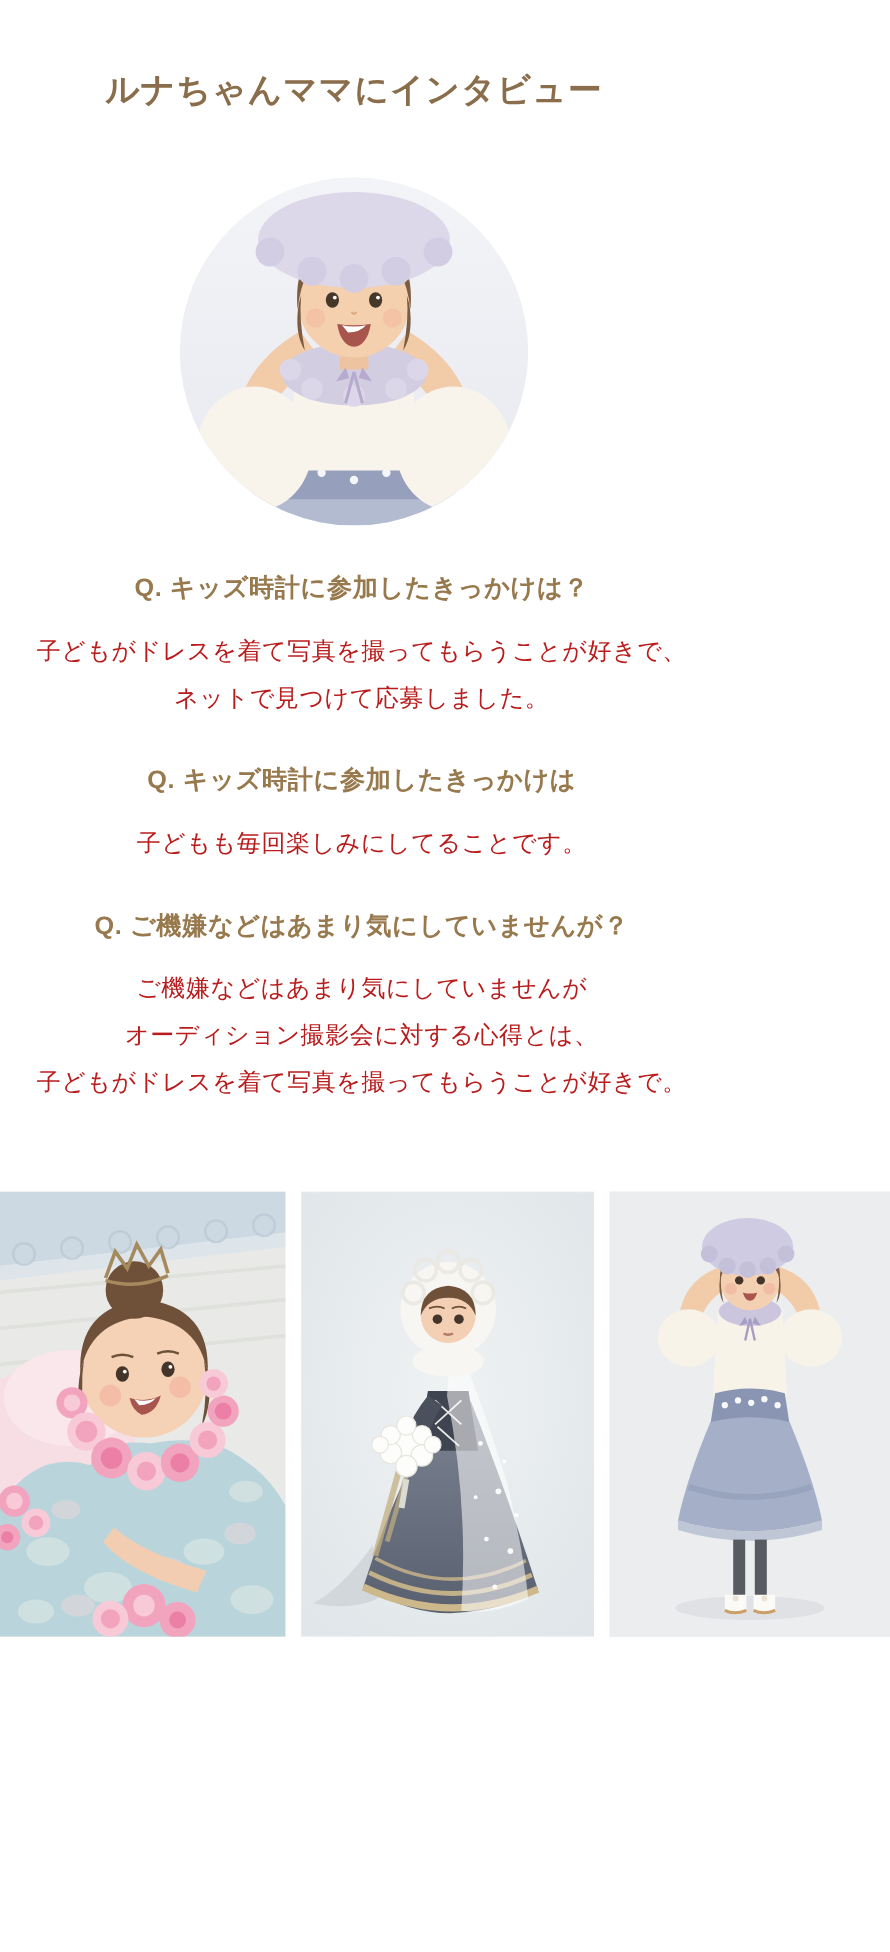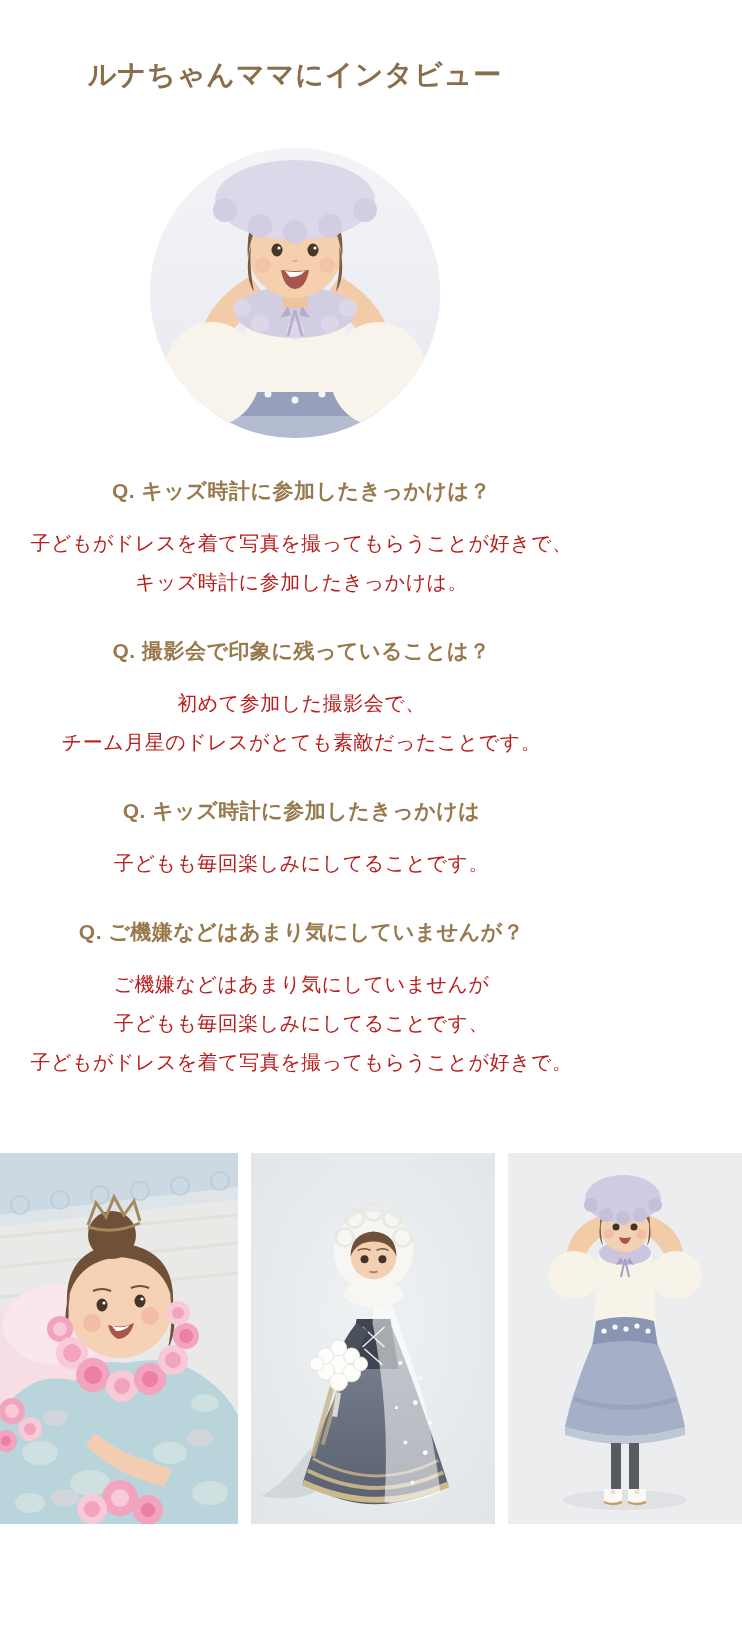--- a/index.html
+++ b/index.html
@@ -141,38 +141,33 @@
         <path d="M145,162 L138,188 M145,162 L152,188" stroke="#b6abce" stroke-width="2.5" fill="none"></path>
       </svg>
     </div>
   </div>
 
   <section class="qa-section">
 
     <div class="qa-block first">
       <h2 class="question">Q. キッズ時計に参加したきっかけは？</h2>
       <p class="answer-line">子どもがドレスを着て写真を撮ってもらうことが好きで、</p>
-      <p class="answer-line">キッズ時計に参加したきっかけは。</p>
+      <p class="answer-line">ネットで見つけて応募しました。</p>
     </div>
 
-    <div class="qa-block">
-      <h2 class="question">Q. 撮影会で印象に残っていることは？</h2>
-      <p class="answer-line">初めて参加した撮影会で、</p>
-      <p class="answer-line">チーム月星のドレスがとても素敵だったことです。</p>
-    </div>
 
     <div class="qa-block">
       <h2 class="question">Q. キッズ時計に参加したきっかけは</h2>
       <p class="answer-line">子どもも毎回楽しみにしてることです。</p>
     </div>
 
     <div class="qa-block">
       <h2 class="question">Q. ご機嫌などはあまり気にしていませんが？</h2>
       <p class="answer-line">ご機嫌などはあまり気にしていませんが</p>
-      <p class="answer-line">子どもも毎回楽しみにしてることです、</p>
+      <p class="answer-line">オーディション撮影会に対する心得とは、</p>
       <p class="answer-line">子どもがドレスを着て写真を撮ってもらうことが好きで。</p>
     </div>
 
   </section>
 
   <div class="gallery">
 
     <figure class="photo">
       <svg viewBox="0 0 238 371">
         <rect width="238" height="371" fill="#e9eae7"></rect>

